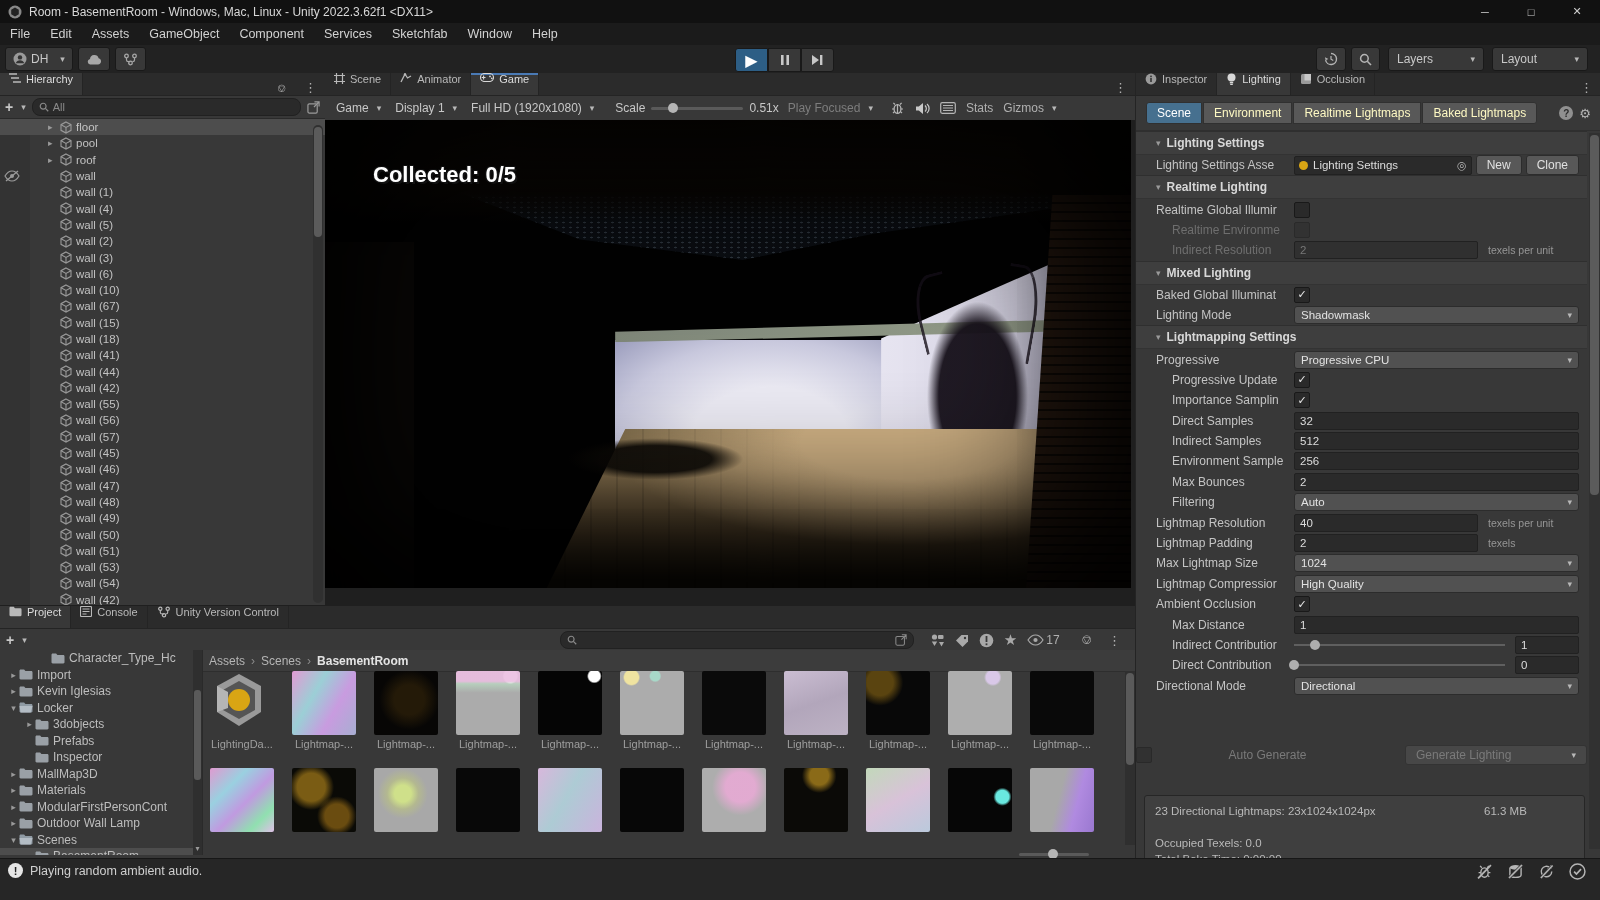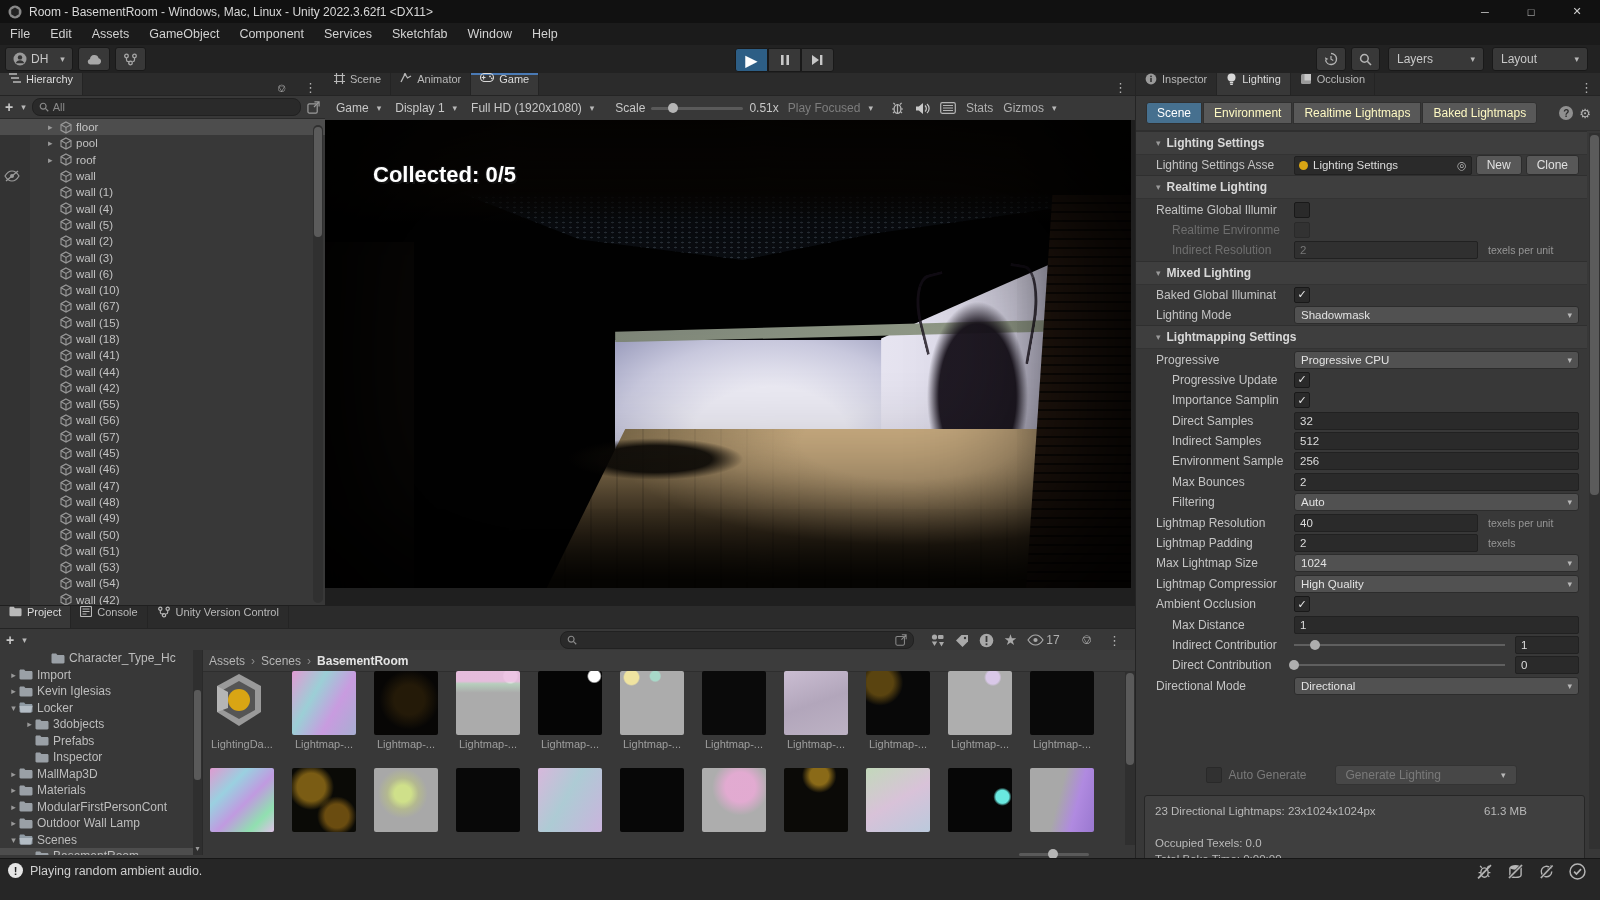--- a/index.html
+++ b/index.html
@@ -108,21 +108,21 @@
   .fld.short{flex:none;width:172px;}
   .suffix{color:#969696;font-size:10.5px;margin-left:10px;white-space:nowrap;}
   .drop{flex:1;height:16px;background:#515151;border:1px solid #2c2c2c;border-radius:3px;display:flex;align-items:center;justify-content:space-between;padding:0 6px;color:#e2e2e2;font-size:11.5px;}
   .objfld{flex:1;height:17px;background:#2a2a2a;border:1px solid #212121;border-radius:2px;display:flex;align-items:center;padding:0 4px;color:#dcdcdc;font-size:11.5px;}
   .objdot{width:9px;height:9px;border-radius:50%;background:#d9a514;margin-right:5px;flex:none;}
   .picker{margin-left:auto;color:#bbb;font-size:11px;}
   .btn{height:18px;background:#585858;border:1px solid #2c2c2c;border-radius:3px;color:#e0e0e0;font-size:12px;display:flex;align-items:center;padding:0 10px;margin-left:4px;}
   .sltrack{flex:1;height:2px;background:#5f5f5f;position:relative;margin-right:10px;}
   .slknob{position:absolute;top:-4px;width:10px;height:10px;border-radius:50%;background:#aeaeae;}
   .slval{flex:none;width:52px;height:16px;background:#2a2a2a;border:1px solid #212121;border-radius:2px;color:#dcdcdc;font-size:11.5px;display:flex;align-items:center;padding:0 5px;}
-  #genrow{position:absolute;left:0;right:14px;top:690px;height:24px;display:flex;align-items:center;justify-content:center;color:#7a7a7a;font-size:12px;}
+  #genrow{position:absolute;left:0;right:14px;top:670px;height:24px;display:flex;align-items:center;justify-content:space-between;color:#7a7a7a;font-size:12px;}
   #genrow .chk{opacity:.45;margin-right:6px;}
   .btn.dis{color:#7a7a7a;background:#474747;border-color:#333;}
   #lstats{position:absolute;left:8px;right:16px;top:722px;height:80px;background:#3f3f3f;border:1px solid #262626;border-radius:3px;color:#b9b9b9;font-size:11.5px;padding:9px 10px;box-sizing:border-box;}
   #lstats .row1{display:grid;grid-template-columns:1fr 90px;}
   #lstats .l2{margin-top:20px;}
   #lstats .l3{margin-top:4px;}
   .lscroll{position:absolute;right:1px;top:60px;width:11px;height:716px;background:#313131;}
   .lthumb{position:absolute;left:1px;top:2px;width:9px;height:360px;background:#5b5b5b;border-radius:4px;}
 
   

